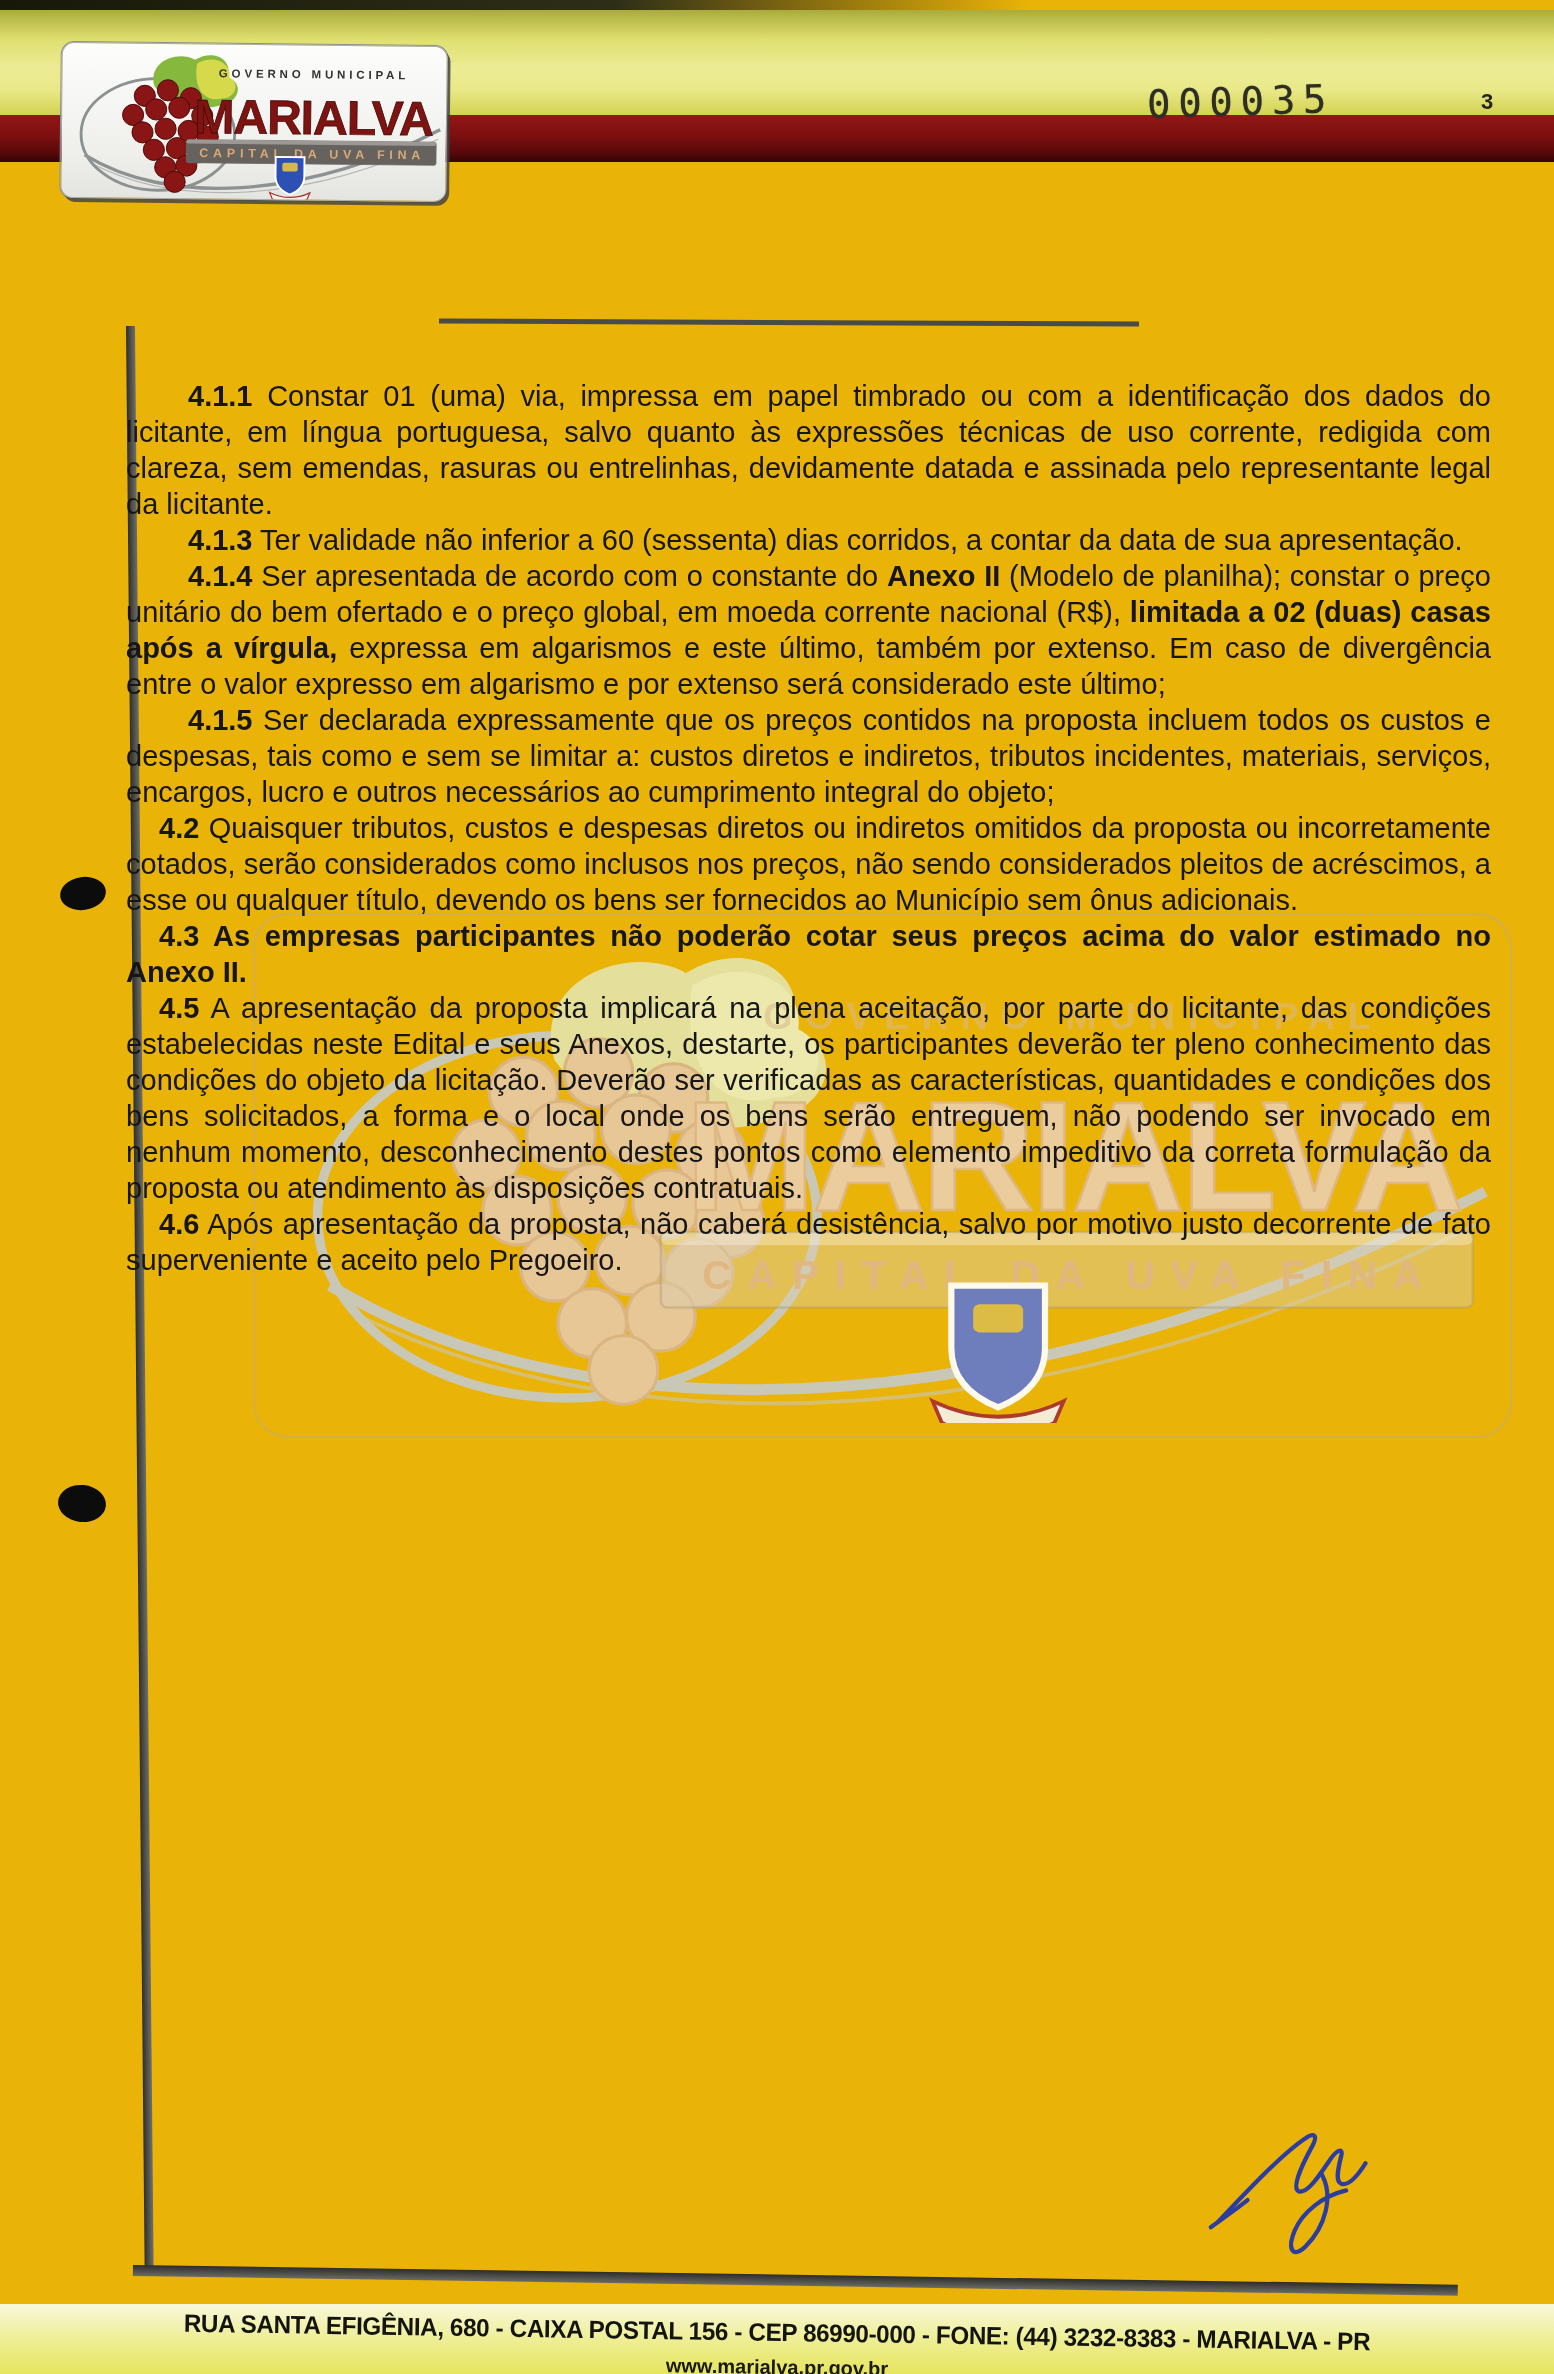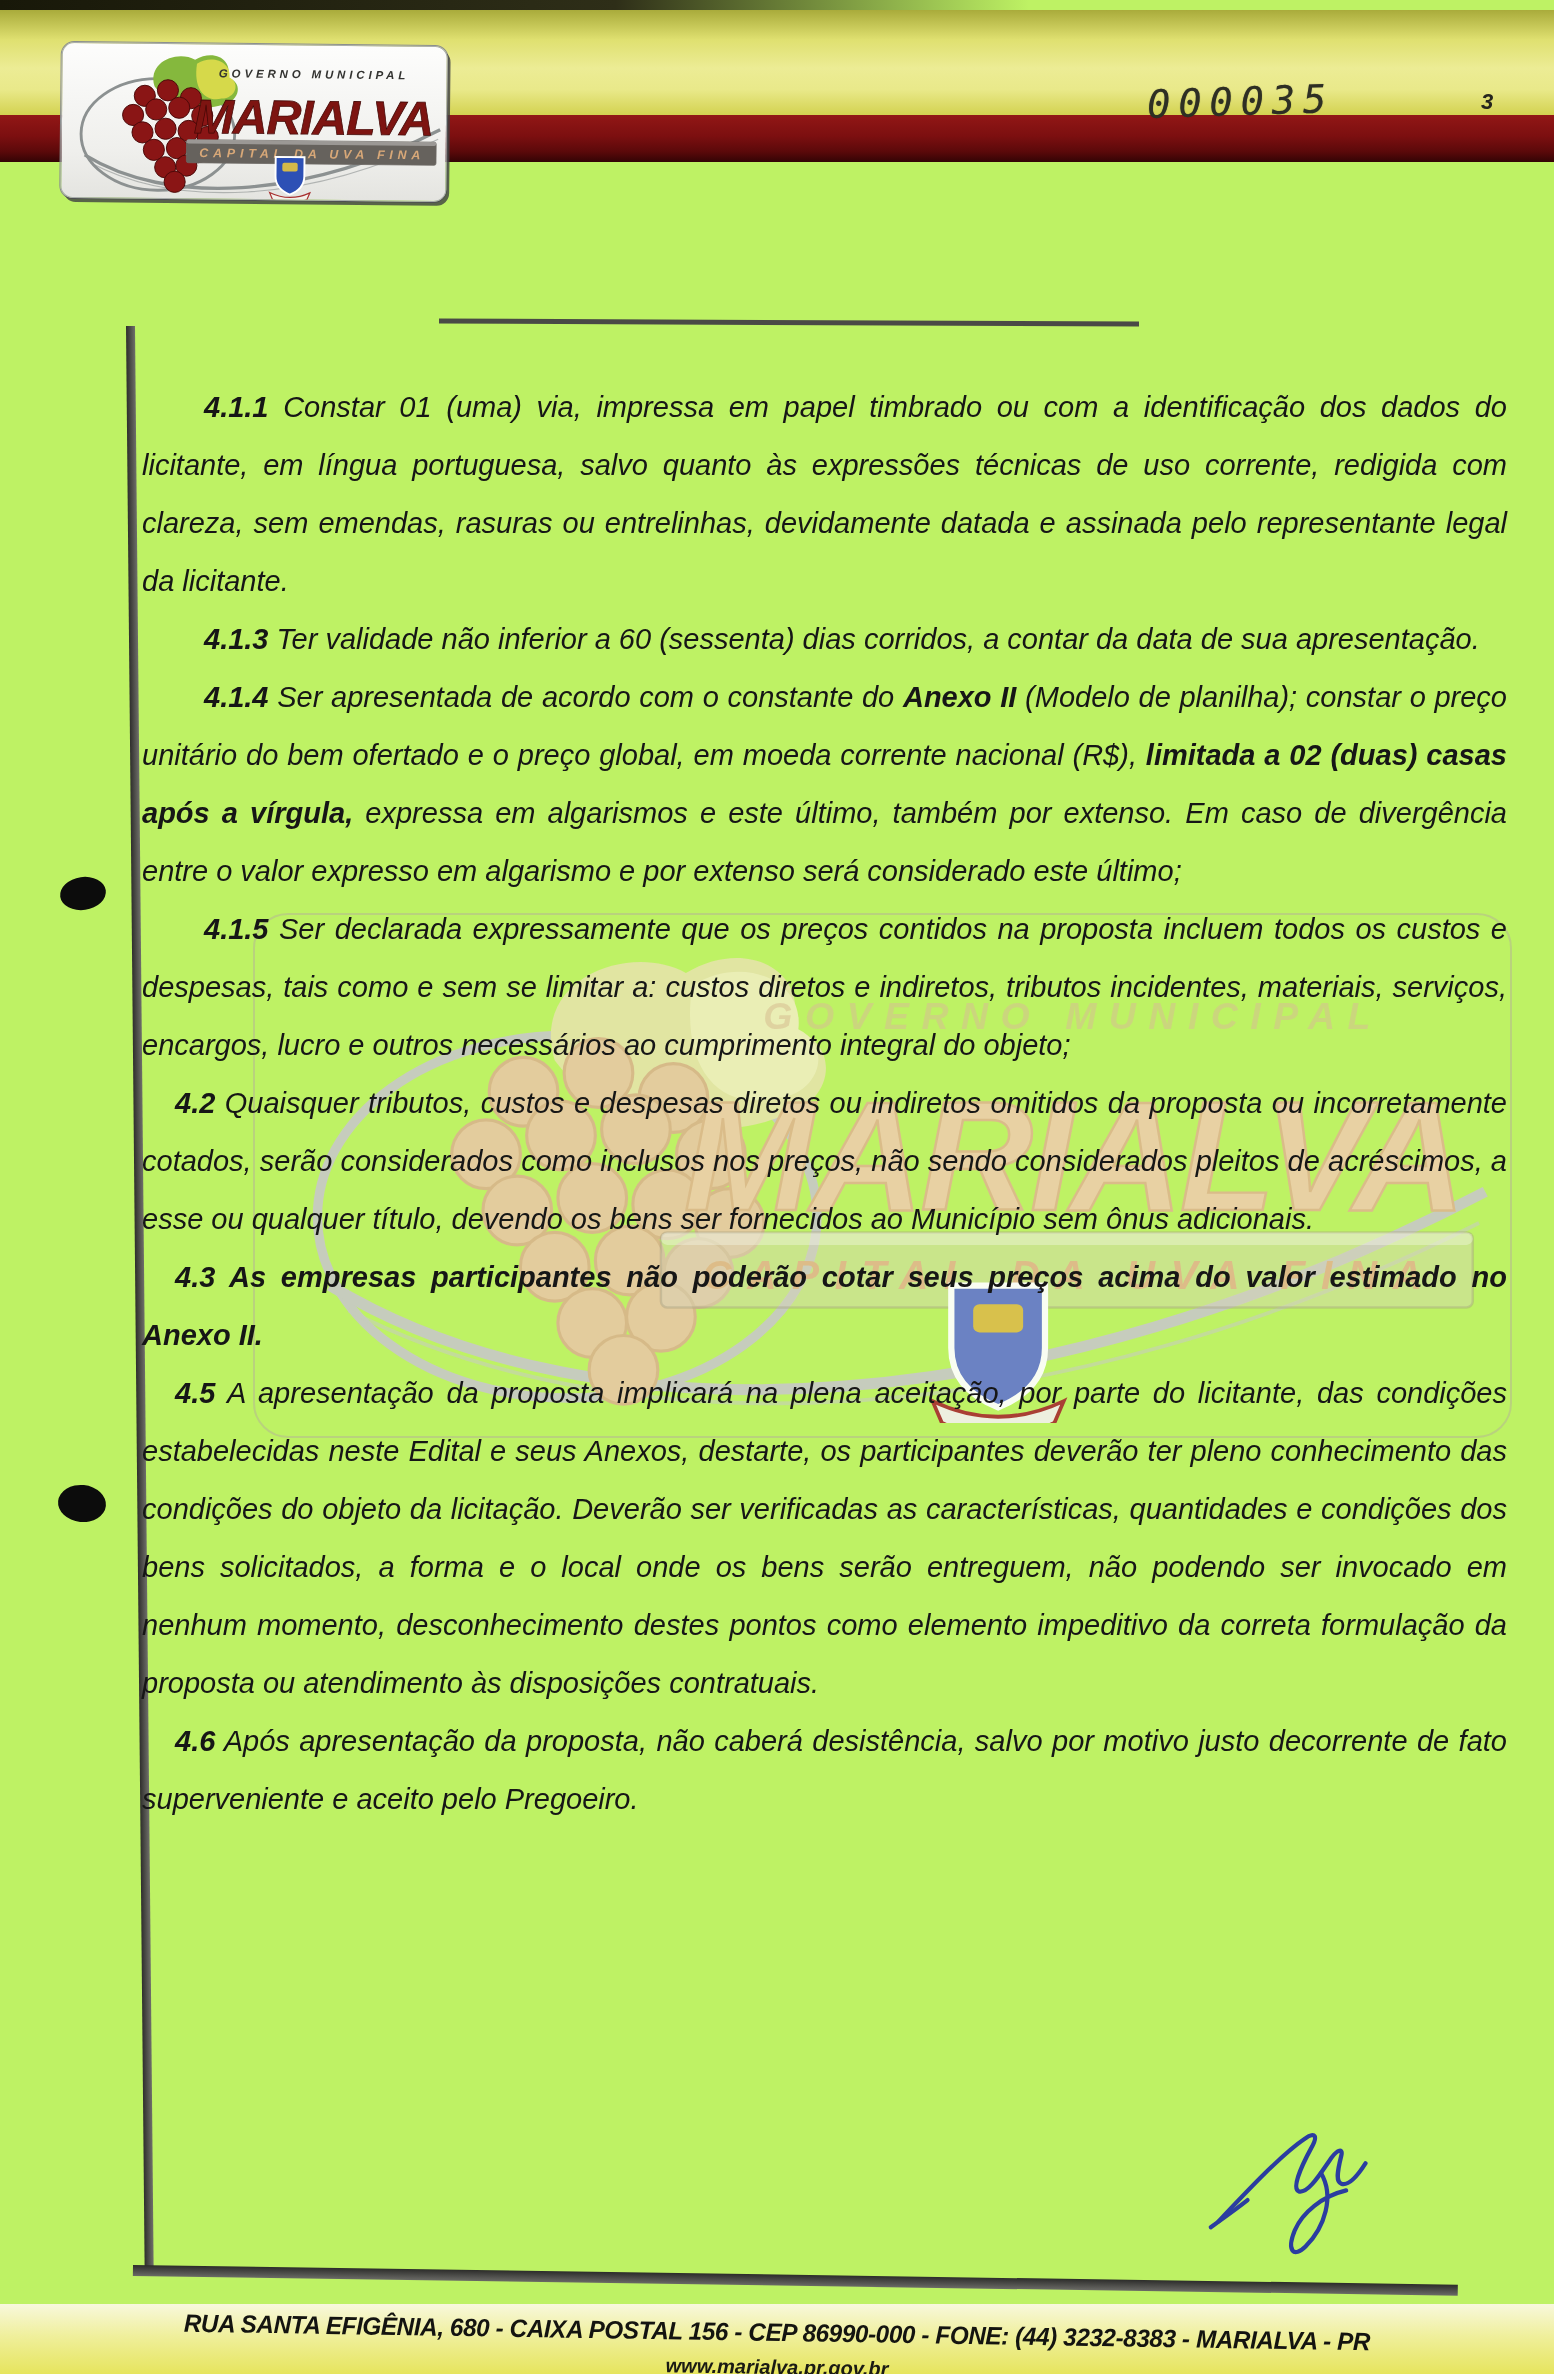--- a/index.html
+++ b/index.html
@@ -1,21 +1,20 @@
 <!DOCTYPE html>
 <html><head>
 <meta charset="utf-8">
 <style>
   html,body{margin:0;padding:0;background:#9a9a9a;}
   .page{
     position:relative; width:1554px; height:2374px; margin:0 auto;
-    background:#bef264; overflow:hidden;
+    background:#eab308; overflow:hidden;
     font-family:"Liberation Sans","DejaVu Sans",sans-serif;
     color:#161616;
-    font-style:italic;
   }
   
   .band-dark{position:absolute;left:0;top:0;width:72%;height:10.6px;
     background:linear-gradient(90deg,#181809 0%,#2e2e18 55%,rgba(46,46,24,0) 92%);}
   .band-yellow{position:absolute;left:0;top:9.7px;width:100%;height:106px;
     background:linear-gradient(180deg,#a9ab3b 0%,#dfe070 28%,#ecec95 55%,#e9e98a 75%,#d2d14e 100%);}
   .band-red{position:absolute;left:0;top:115px;width:100%;height:47px;
     background:linear-gradient(180deg,#921716 0%,#7c0f10 45%,#5b090a 78%,#330405 100%);}
   
   .logo-box{position:absolute;left:61px;top:44px;width:384px;height:154px;
@@ -61,22 +60,22 @@
     background:linear-gradient(180deg,#2c2c2a,#6a6a66);transform:rotate(0.85deg);transform-origin:left top;z-index:3;}
   .hole{position:absolute;background:#0c0c0c;border-radius:50%;z-index:8;}
   .hole-1{left:60px;top:877px;width:46px;height:33px;transform:rotate(-8deg);}
   .hole-2{left:58px;top:1485px;width:48px;height:37px;transform:rotate(6deg);}
   
   .watermark{position:absolute;left:253px;top:913px;width:1255px;height:521px;
     border:2.9px solid rgba(180,173,156,.5);border-radius:35px;opacity:.92;
     filter:blur(0.4px);z-index:2;}
   .watermark .logo-art{width:1249px;height:500px;margin-top:7.7px;}
   
-  .body-text{position:absolute;left:142px;top:378px;width:1365px;z-index:4;
-    font-size:29px;line-height:58px;text-align:justify;}
+  .body-text{position:absolute;left:126px;top:378px;width:1365px;z-index:4;
+    font-size:29px;line-height:36px;text-align:justify;}
   .body-text p{margin:0;}
   .body-text p.deep{text-indent:62px;}
   .body-text p.shallow{text-indent:33px;}
   .body-text strong{font-weight:700;}
   
   .signature{position:absolute;left:1205px;top:2113px;width:203px;height:150px;z-index:5;}
   .sig-stroke{fill:none;stroke:#2b3da0;stroke-width:4.4;stroke-linecap:round;}
   
   .footer-band{position:absolute;left:0;top:2304px;width:100%;height:82px;
     background:linear-gradient(180deg,#f8f8dc 0%,#efef9a 40%,#e6e55e 85%,#dcdb45 100%);z-index:3;}

